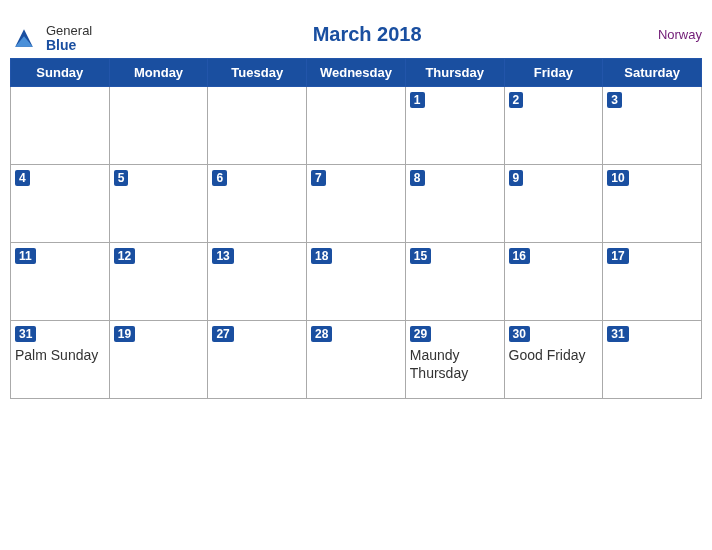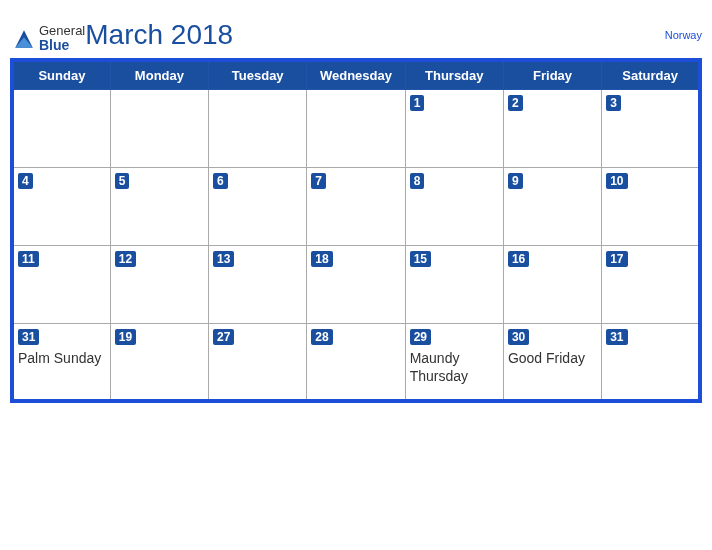--- a/index.html
+++ b/index.html
@@ -15,22 +15,21 @@
       margin: 0 auto;
     }
     .header-top {
       display: flex;
       align-items: center;
       justify-content: space-between;
       padding: 6px 0 4px 0;
     }
     .logo-area {
       display: flex;
-      align-items: center;
-      gap: 1px;
+      gap: 8px;
       margin-top: 8px;
     }
     .logo-text {
       display: flex;
       flex-direction: column;
       line-height: 1.1;
     }
     .logo-general {
       font-size: 13px;
       color: #333;
@@ -39,36 +38,36 @@
     .logo-blue {
       font-size: 14px;
       color: #1a4fa0;
       font-weight: bold;
     }
     .logo-icon {
       width: 28px;
       height: 28px;
     }
     .calendar-title {
-      font-size: 28px;
+      font-size: 20px;
       color: #1a4fa0;
-      font-weight: normal;
-      text-align: left;
+      font-weight: bold;
+      text-align: center;
       flex: 1;
     }
     .country-label {
-      font-size: 11px;
-      color: #1d4ed8;
+      font-size: 13px;
+      color: #701a75;
       min-width: 60px;
       text-align: right;
     }
     .calendar-grid {
       width: 100%;
       border-collapse: collapse;
-      border: 4px solid #1d4ed8;
+      border: 1px solid #1d4ed8;
     }
     .calendar-grid th {
       background-color: #1a4fa0;
       color: #fff;
       text-align: center;
       font-size: 13px;
       font-weight: bold;
       padding: 6px 2px;
       border: 1px solid #2255aa;
     }

